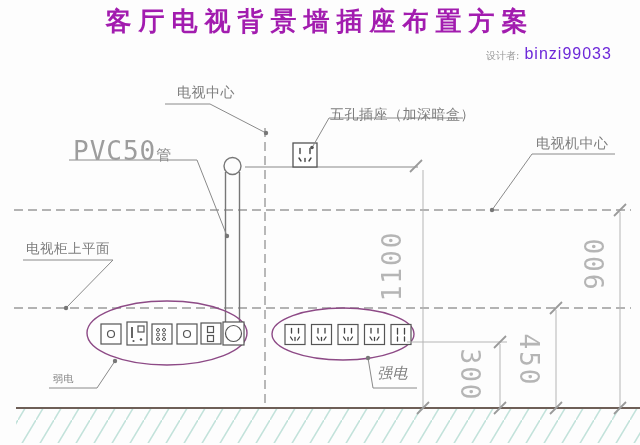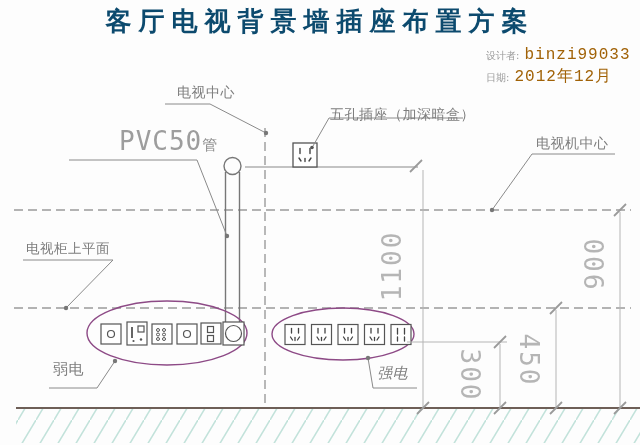--- a/index.html
+++ b/index.html
@@ -1,23 +1,23 @@
 <!DOCTYPE html>
 <html><head>
 <meta charset="utf-8">
 <style>
   html,body{margin:0;padding:0;background:#ffffff;}
   .stage{position:relative;width:640px;height:445px;background:#fdfdfd;overflow:hidden;
          font-family:"DejaVu Sans","Liberation Sans",sans-serif;}
   .title{position:absolute;top:4px;left:0;right:0;text-align:center;
-         color:#0c4a6e;font-size:26px;font-weight:bold;letter-spacing:7px;
+         color:#a21caf;font-size:26px;font-weight:bold;letter-spacing:7px;
          font-family:"DejaVu Serif","Liberation Serif",serif;white-space:nowrap;}
   .meta{position:absolute;left:486px;color:#a9a9a9;white-space:nowrap;}
   .meta .k{font-size:10px;color:#9a9a9a;}
-  .meta .v{font-size:16px;color:#a16207;font-family:Liberation Mono, monospace;letter-spacing:1px;}
+  .meta .v{font-size:16px;color:#6d28d9;font-family:Liberation Sans, sans-serif;letter-spacing:1px;}
   .lbl{position:absolute;color:#7d7d7d;font-size:14px;white-space:nowrap;letter-spacing:0.5px;text-align:center;}
   .pvc-big{font-size:26px;color:#9d9d9d;letter-spacing:1px;font-family:"DejaVu Sans Mono","Liberation Mono",monospace;}
   .pvc-unit{font-size:15px;color:#8a8a8a;}
   .dim{position:absolute;color:#b5b5b5;font-size:26px;letter-spacing:2px;white-space:nowrap;
        font-family:"DejaVu Sans Mono","Liberation Mono",monospace;
        transform:translate(-50%,-50%) rotate(-90deg);}
   .dim.cw{transform:translate(-50%,-50%) rotate(90deg);}
   .watermark{position:absolute;left:492px;top:404px;font-size:26px;font-weight:bold;
              color:rgba(150,197,221,0.55);letter-spacing:3px;white-space:nowrap;}
   .watermark .wlogo{font-size:24px;margin-right:2px;}
@@ -165,33 +165,29 @@
       <line x1="494" y1="414" x2="506" y2="402"></line>
     </g>
   </svg>
 
   <div class="title">客厅电视背景墙插座布置方案</div>
 
   <div class="meta" style="top:44px;">
     <span class="k">设计者:</span>
     <span class="v">binzi99033</span>
   </div>
-  <div class="meta" style="top:66px;">
-    <span class="k">日期:</span>
-    <span class="v">2012年12月</span>
-  </div>
 
   <div class="lbl" style="left:177px;top:84px;">电视中心</div>
   <div class="lbl" style="left:330px;top:106px;">五孔插座（加深暗盒）</div>
-  <div class="lbl" style="left:73px;top:126px;margin-left:46px;">
+  <div class="lbl" style="left:73px;top:136px;">
     <span class="pvc-big">PVC50</span><span class="pvc-unit">管</span>
   </div>
   <div class="lbl" style="left:536px;top:135px;">电视机中心</div>
   <div class="lbl" style="left:26px;top:240px;font-size:13.5px;">电视柜上平面</div>
-  <div class="lbl" style="left:53px;top:360px;font-size:15px;">弱电</div>
+  <div class="lbl" style="left:53px;top:372px;font-size:10px;">弱电</div>
   <div class="lbl" style="left:377px;top:364px;font-size:15px;font-style:italic;">强电</div>
 
   <div class="dim" style="left:392px;top:266px;">1100</div>
   <div class="dim" style="left:595px;top:263px;">900</div>
   <div class="dim cw" style="left:529px;top:360px;">450</div>
   <div class="dim cw" style="left:470px;top:375px;">300</div>
 
 
 </div>
 

